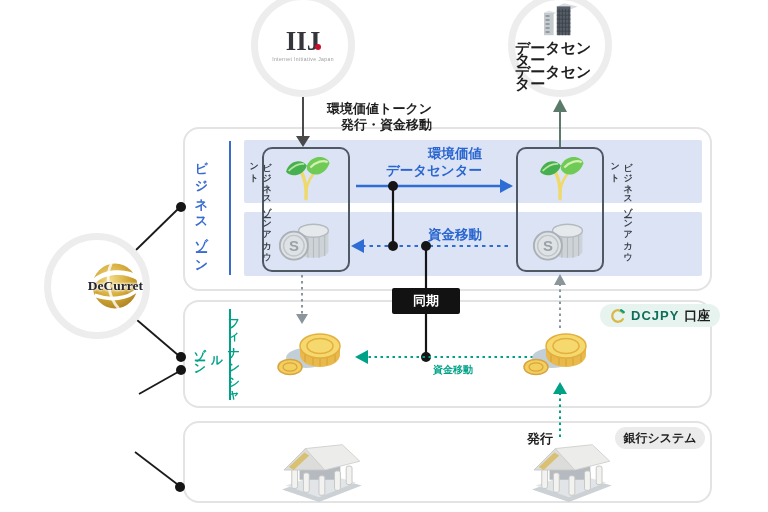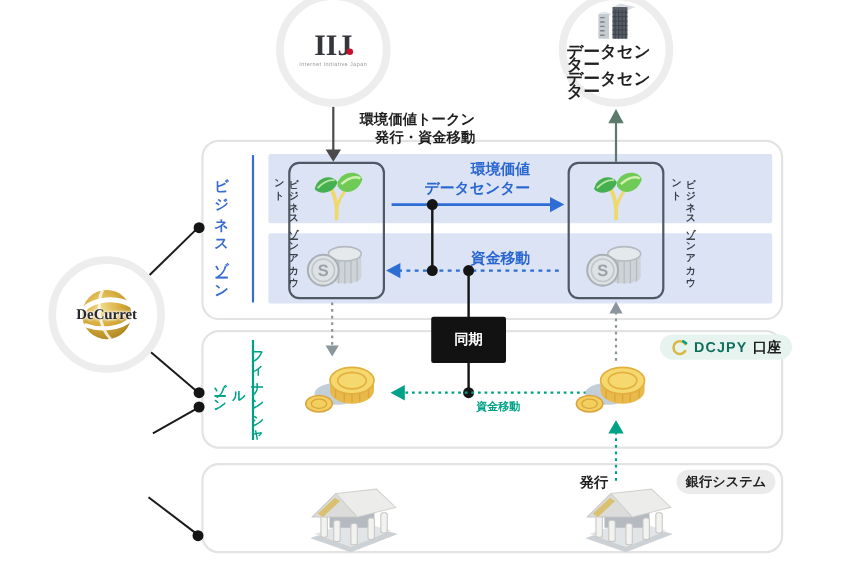--- a/index.html
+++ b/index.html
@@ -270,21 +270,21 @@
 
   <div class="flow-label dark-t" style="left:302px;top:101px;width:130px;">
     <div>環境価値トークン</div>
     <div>発行・資金移動</div>
   </div>
   <div class="flow-label blue-t" style="left:378px;top:145px;width:104px;">
     <div>環境価値</div>
     <div>データセンター</div>
   </div>
   <div class="flow-label blue-t" style="left:378px;top:226px;width:104px;">資金移動</div>
-  <div class="sync-box" style="left:392px;top:288px;width:68px;height:42px;">同期</div>
+  <div class="sync-box" style="left:392px;top:288px;width:68px;height:26px;">同期</div>
   <div class="flow-label teal-t" style="left:393px;top:363px;width:80px;">資金移動</div>
   <div class="flow-label dark-t" style="left:511px;top:419px;width:42px;margin-top:12px;">発行</div>
 
   <div class="pill bank-pill" style="left:615px;top:427px;width:90px;height:22px;">銀行システム</div>
   <div class="pill dcjpy-pill" style="left:600px;top:304px;">
     <span>
       <svg width="16" height="16" viewBox="0 0 18 18">
         <path d="M14.5,5.5 A6.5,6.5 0 1 0 14.5,12.5" fill="none" stroke="#d9b845" stroke-width="2.6" stroke-linecap="round"></path>
         <path d="M12.5,2.5 L15.5,4.6" fill="none" stroke="#00a287" stroke-width="2.6" stroke-linecap="round"></path>
       </svg>
@@ -325,21 +325,21 @@
           <line x1="10" y1="40" x2="15" y2="40"></line>
         </g>
       </svg>
     </span>
     <div class="dc-caption">
       <div>データセンター</div>
       <div>データセンター</div>
     </div>
   </div>
 
-  <div class="node-circle" style="left:44px;top:233px;width:106px;height:106px;">
+  <div class="node-circle" style="left:44px;top:233px;width:106px;height:106px;align-items:flex-end;">
     <span>
       <svg width="56" height="56" viewBox="0 0 60 60">
         <defs>
           <radialGradient id="goldg" cx="40%" cy="35%" r="75%">
             <stop offset="0%" stop-color="#f2da84"></stop>
             <stop offset="55%" stop-color="#d4a836"></stop>
             <stop offset="100%" stop-color="#a67d1f"></stop>
           </radialGradient>
         </defs>
         <circle cx="30" cy="30" r="24" fill="url(#goldg)"></circle>

